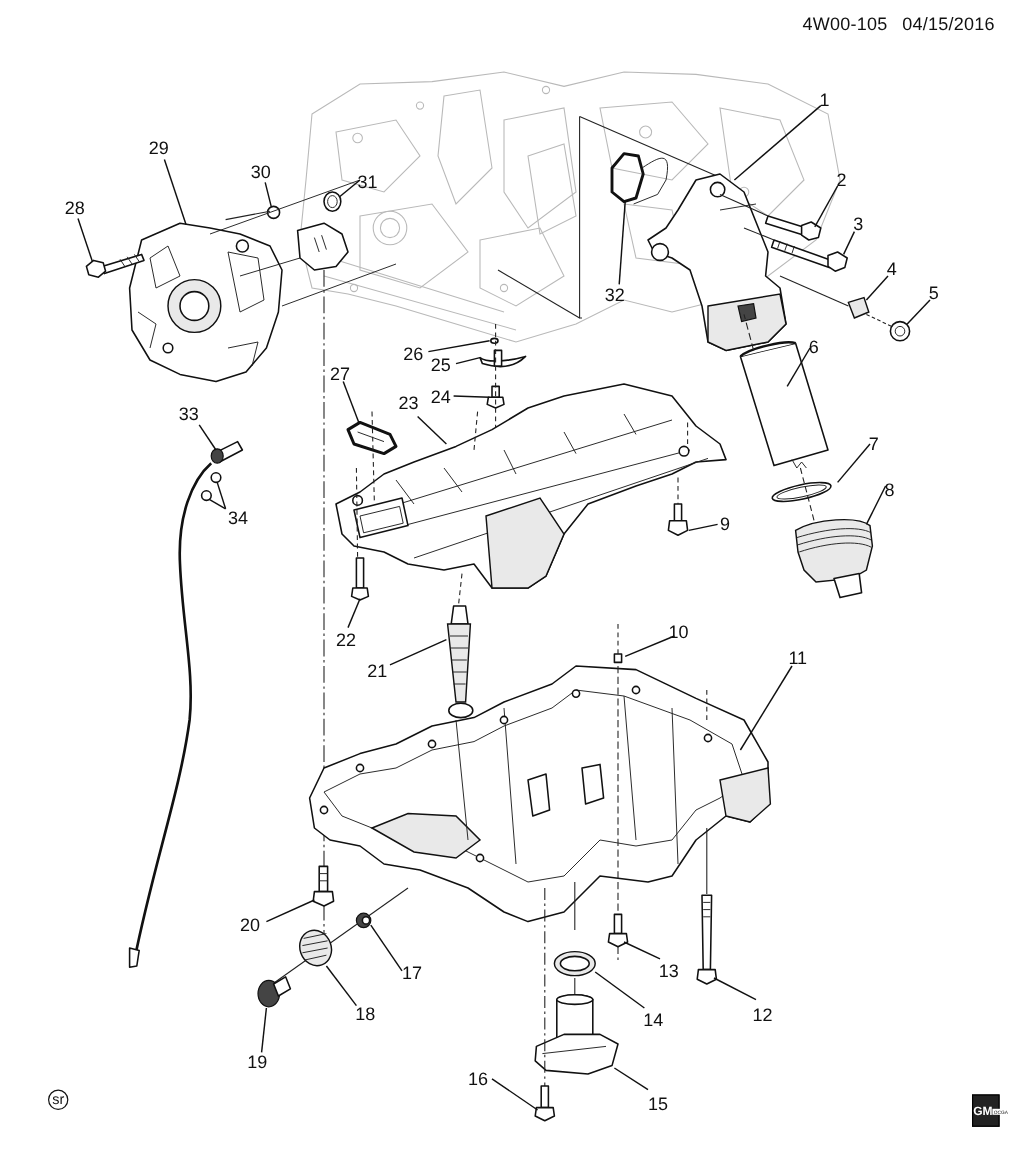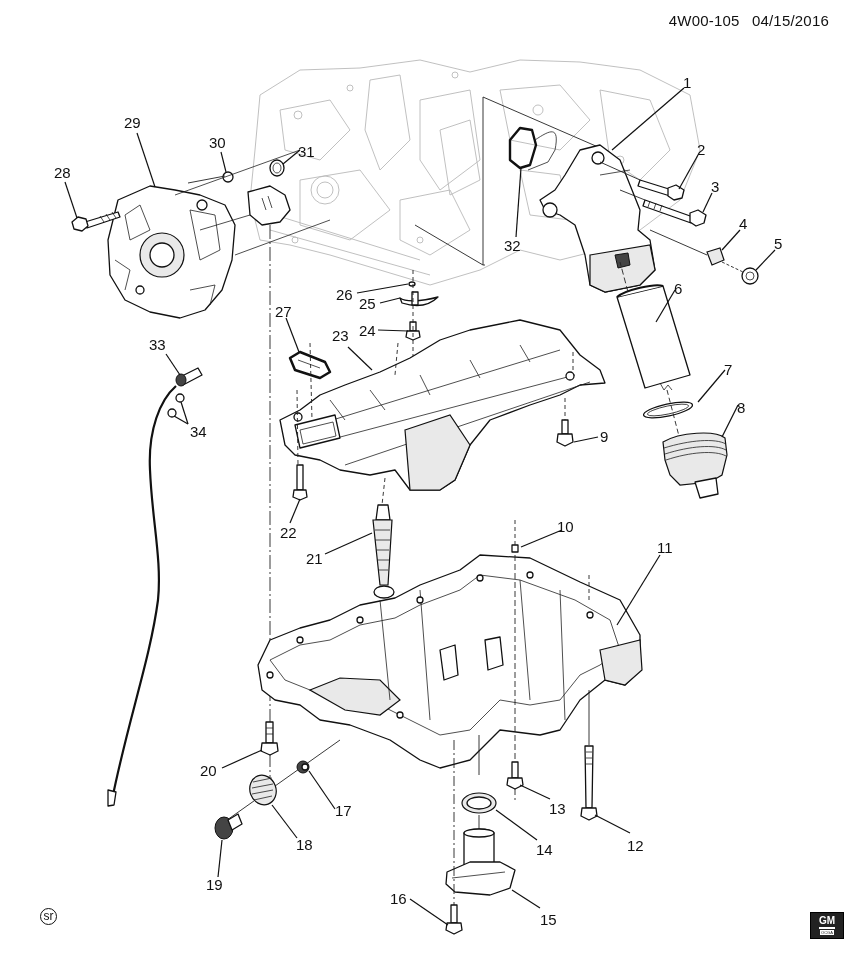--- a/index.html
+++ b/index.html
@@ -2,22 +2,22 @@
 <html><head>
 <meta charset="utf-8">
 <style>
   html, body { margin: 0; padding: 0; background: #ffffff; }
   body { width: 851px; height: 960px; position: relative; overflow: hidden; font-family: "Liberation Sans", sans-serif; }
   #diagram { position: absolute; left: 0; top: 0; width: 851px; height: 960px; }
   .doc-id { position: absolute; right: 22px; top: 12px; font-size: 15px; color: #111; letter-spacing: 0.2px; }
   .doc-id span { margin-left: 8px; }
   .sr-badge { position: absolute; left: 12px; top: 908px; width: 17px; height: 17px; border: 1.6px solid #111; border-radius: 50%;
               font-size: 12px; display: flex; align-items: flex-start; justify-content: center; color: #111; box-sizing: border-box; margin-left: 28px; }
-  .gm-logo { position: absolute; left: 810px; top: 912px; width: 34px; height: 27px; background: #222; border: 1px solid #000; box-sizing: border-box;
-             color: #fff; display: flex; flex-direction: column; align-items: center; padding-top: 2px; }
+  .gm-logo { position: absolute; left: 810px; top: 912px; width: 23px; height: 27px; background: #222; border: 1px solid #000; box-sizing: border-box;
+             color: #fff; display: flex; align-items: center; padding-top: 2px; }
   .gm-logo .gm { font-size: 10px; font-weight: bold; line-height: 11px; font-family: "Liberation Sans Narrow","Liberation Sans", sans-serif; }
   .gm-logo .bar { width: 16px; height: 1.5px; background: #fff; margin: 1px 0; }
   .gm-logo .sub { font-size: 4px; background: #fff; color: #222; padding: 0 1px; line-height: 5px; }
   svg text.callout { font-family: "Liberation Sans", sans-serif; font-size: 15px; fill: #111; }
   .ghost { stroke: #b9b9b9; fill: none; stroke-width: 0.9; }
   .part { stroke: #111; fill: #fff; stroke-width: 1.3; stroke-linejoin: round; }
   .partfill { stroke: #111; fill: #e9e9e9; stroke-width: 1.2; }
   .dark { stroke: #111; fill: #444; stroke-width: 1; }
   .leader { stroke: #111; stroke-width: 1.2; fill: none; }
   .axis { stroke: #222; stroke-width: 0.9; fill: none; }

